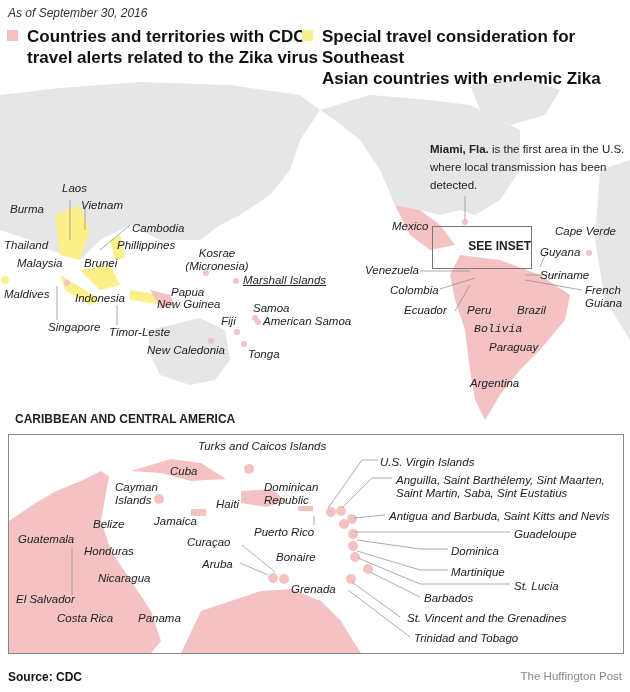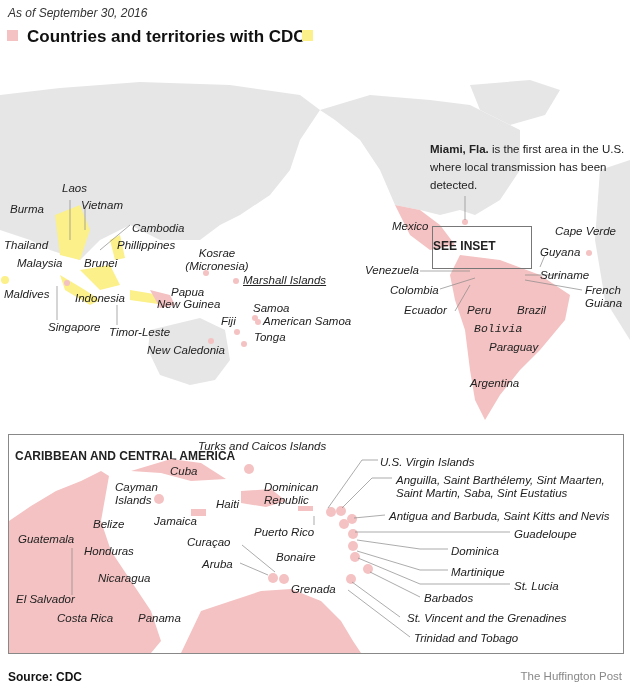--- a/index.html
+++ b/index.html
@@ -5,37 +5,40 @@
   html,body{margin:0;padding:0;background:#fff;}
   body{width:630px;height:692px;position:relative;overflow:hidden;font-family:"Liberation Sans",sans-serif;color:#222;}
   .asof{position:absolute;left:8px;top:6px;font-size:12px;font-style:italic;color:#333;}
   .legend{position:absolute;top:26px;font-size:17px;font-weight:bold;line-height:21px;color:#111;}
   .swatch{position:absolute;left:-20px;top:4px;width:11px;height:11px;}
   .map{position:absolute;left:0;top:0;width:630px;height:692px;}
   .lbl{position:absolute;font-size:11.5px;font-style:italic;color:#222;white-space:nowrap;line-height:13px;}
   .note{position:absolute;left:430px;top:140px;font-size:11.5px;line-height:18px;color:#222;width:200px;}
   .note b{font-weight:bold;}
   .inset-box{position:absolute;left:432px;top:226px;width:98px;height:41px;border:1px solid #777;}
-  .inset-label{position:absolute;left:0;right:0;top:12px;text-align:left;font-size:12px;font-weight:bold;}
-  .inset-title{position:absolute;left:15px;top:412px;font-size:12px;font-weight:bold;color:#222;margin-top:37px;}
+  .inset-label{position:absolute;left:0;right:0;top:12px;text-align:right;font-size:12px;font-weight:bold;}
+  .inset-title{position:absolute;left:15px;top:412px;font-size:12px;font-weight:bold;color:#222;}
   .inset-frame{position:absolute;left:8px;top:434px;width:614px;height:218px;border:1px solid #888;overflow:hidden;}
   .source{position:absolute;left:8px;top:670px;font-size:12px;font-weight:bold;color:#111;}
   .credit{position:absolute;right:8px;top:670px;font-size:11.5px;color:#888;}
 </style>
 </head>
 <body>
 
 <div class="asof">As of September 30, 2016</div>
 
 <div class="legend" style="left:27px;">
   <span class="swatch" style="background:#f4c2c2;"></span>
   <div>Countries and territories with CDC</div>
+  <div>travel alerts related to the Zika virus</div>
 </div>
 <div class="legend" style="left:322px;">
   <span class="swatch" style="background:#fbf08a;"></span>
+  <div>Special travel consideration for Southeast</div>
+  <div>Asian countries with endemic Zika</div>
 </div>
 
 <svg class="map" viewBox="0 0 630 692">
 
   <path d="M0,95 L60,88 L140,82 L230,85 L300,95 L320,110 L300,140 L290,170 L270,195 L240,215 L220,225 L200,240 L160,240 L130,225 L100,240 L80,260 L50,250 L30,240 L0,230 Z" fill="#e6e6e6"></path>
 
   <path d="M150,330 L200,318 L225,330 L230,360 L215,380 L190,385 L160,375 L148,350 Z" fill="#e6e6e6"></path>
 
   <path d="M320,110 L370,95 L430,100 L470,105 L520,130 L520,170 L500,200 L475,215 L460,210 L440,215 L420,210 L395,205 L380,170 L360,140 L335,120 Z" fill="#e6e6e6"></path>
 
@@ -97,21 +100,21 @@
 <div class="lbl" style="left:48px;top:321px;">Singapore</div>
 <div class="lbl" style="left:109px;top:326px;">Timor-Leste</div>
 <div class="lbl" style="left:175px;top:247px;text-align:center;"><span style="display:inline-block;width:70px;white-space:normal;margin-left:7px;">Kosrae (Micronesia)</span></div>
 <div class="lbl" style="left:243px;top:274px;text-decoration:underline;">Marshall Islands</div>
 <div class="lbl" style="left:171px;top:286px;">Papua</div>
 <div class="lbl" style="left:157px;top:298px;">New Guinea</div>
 <div class="lbl" style="left:253px;top:302px;">Samoa</div>
 <div class="lbl" style="left:263px;top:315px;">American Samoa</div>
 <div class="lbl" style="left:221px;top:315px;">Fiji</div>
 <div class="lbl" style="left:147px;top:344px;">New Caledonia</div>
-<div class="lbl" style="left:248px;top:331px;margin-left:6px;">Tonga</div>
+<div class="lbl" style="left:248px;top:348px;">Tonga</div>
 
 <div class="lbl" style="left:392px;top:220px;">Mexico</div>
 <div class="lbl" style="left:555px;top:225px;">Cape Verde</div>
 <div class="lbl" style="left:540px;top:246px;">Guyana</div>
 <div class="lbl" style="left:365px;top:264px;">Venezuela</div>
 <div class="lbl" style="left:540px;top:269px;">Suriname</div>
 <div class="lbl" style="left:390px;top:284px;">Colombia</div>
 <div class="lbl" style="left:585px;top:284px;">French</div>
 <div class="lbl" style="left:585px;top:297px;">Guiana</div>
 <div class="lbl" style="left:404px;top:304px;">Ecuador</div>

